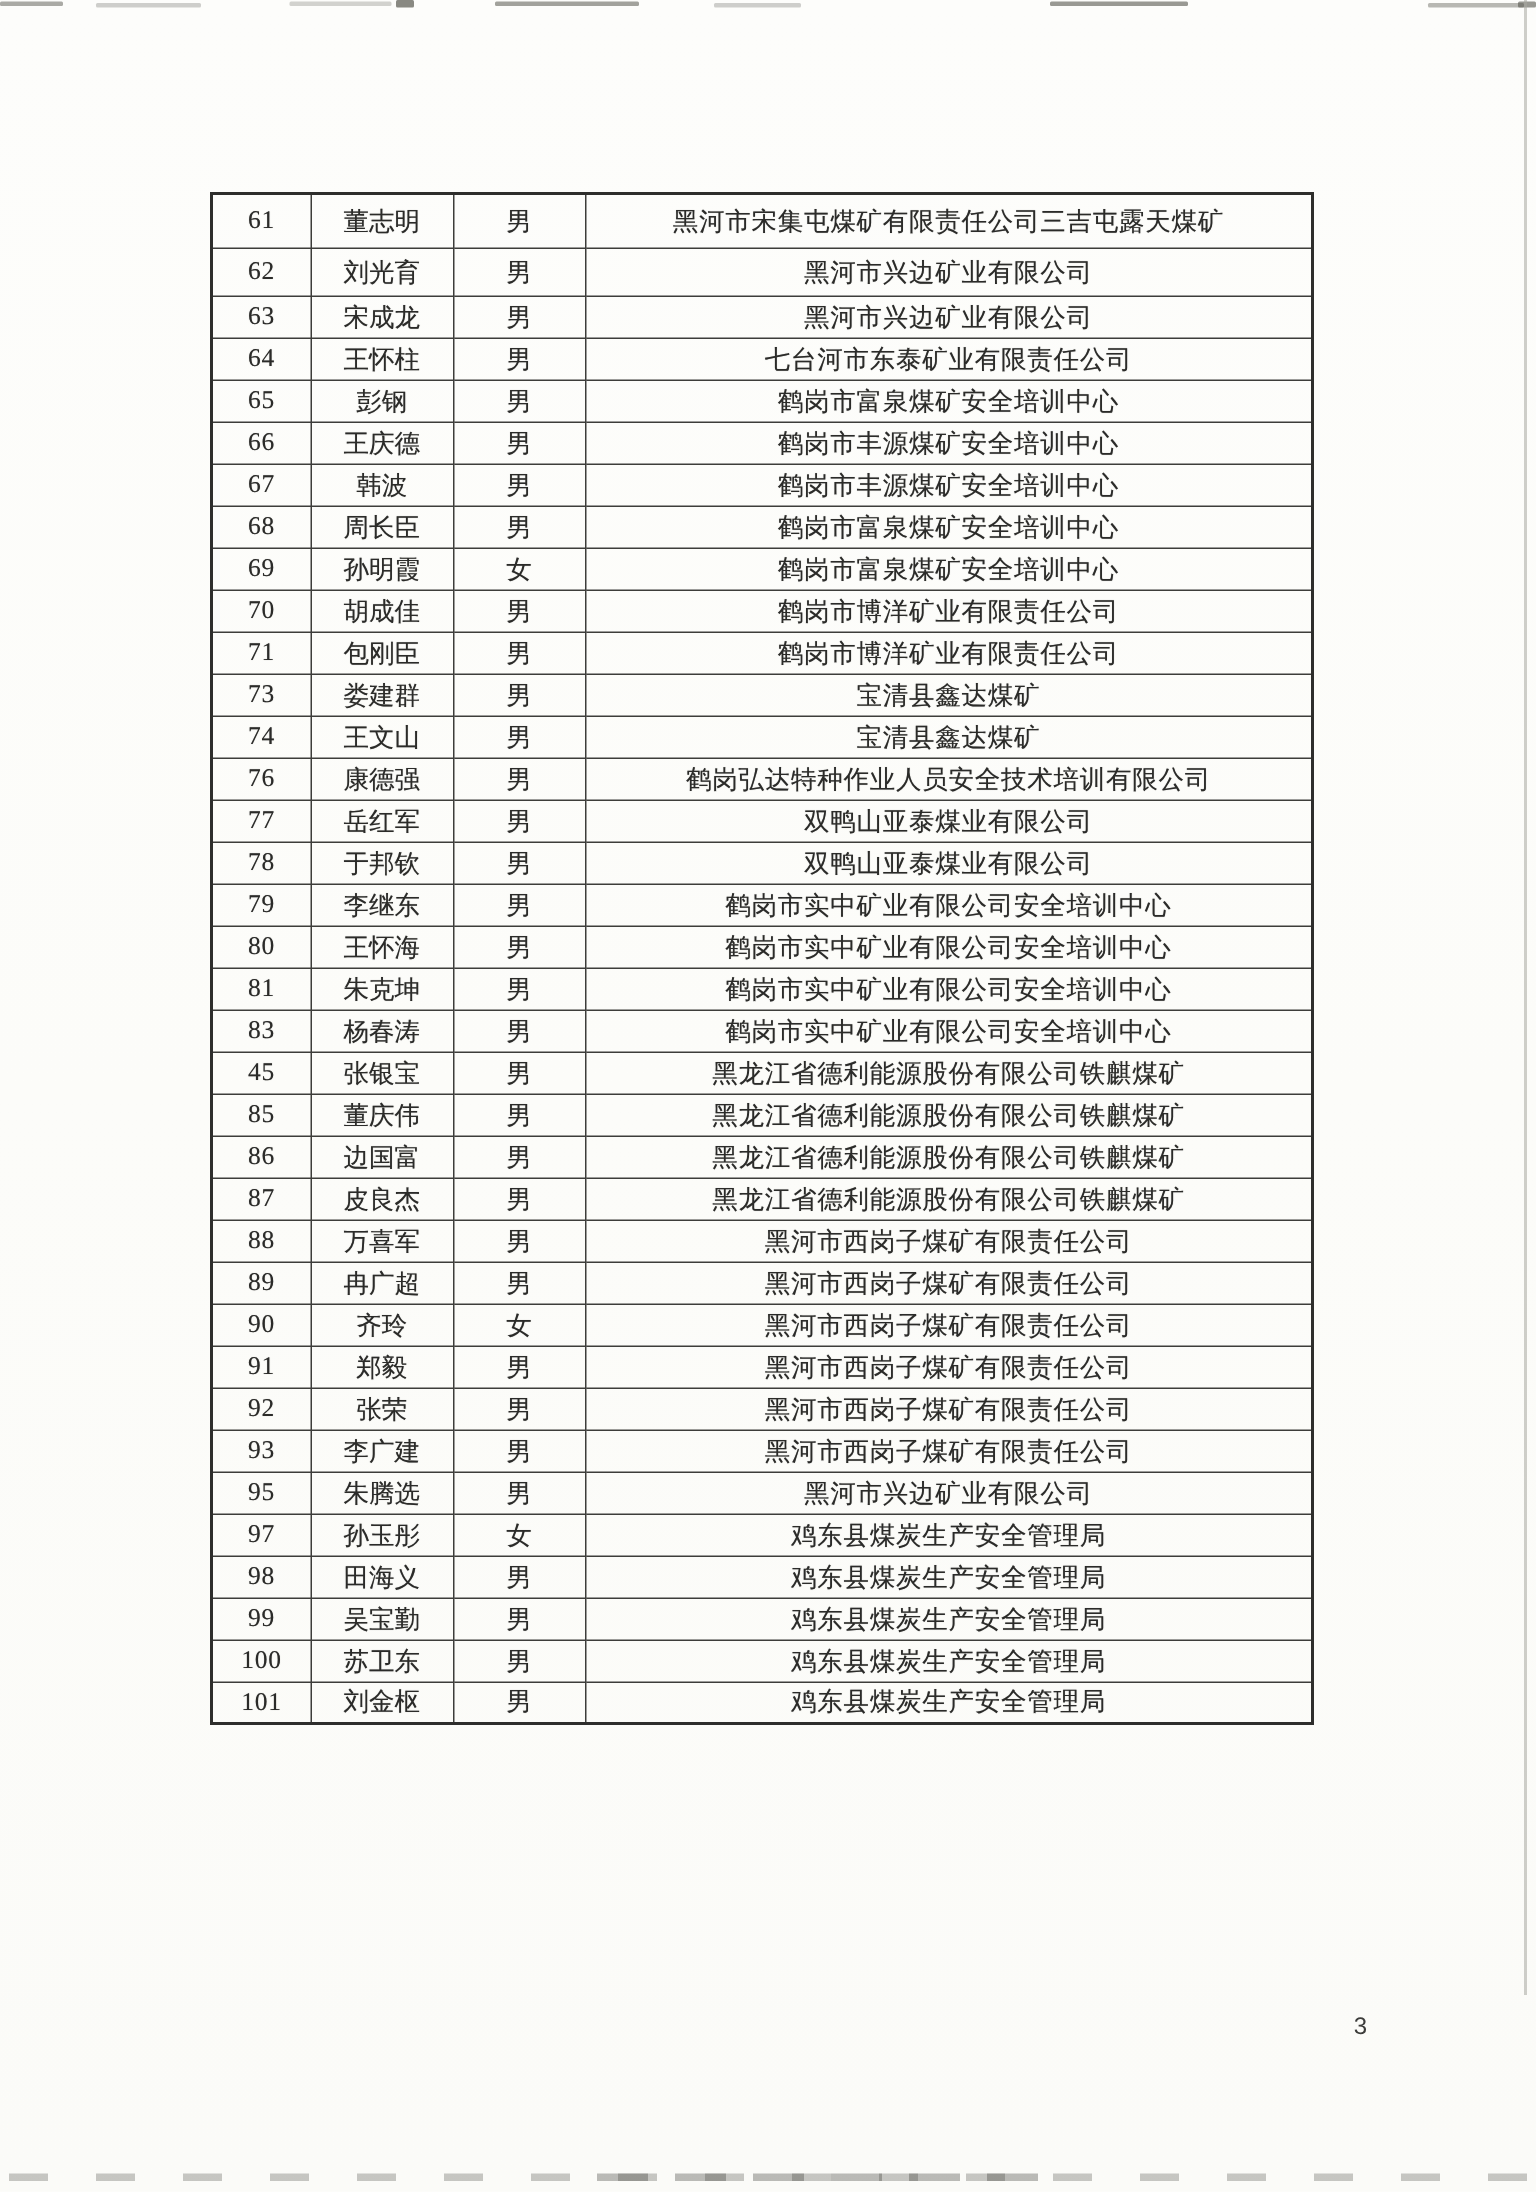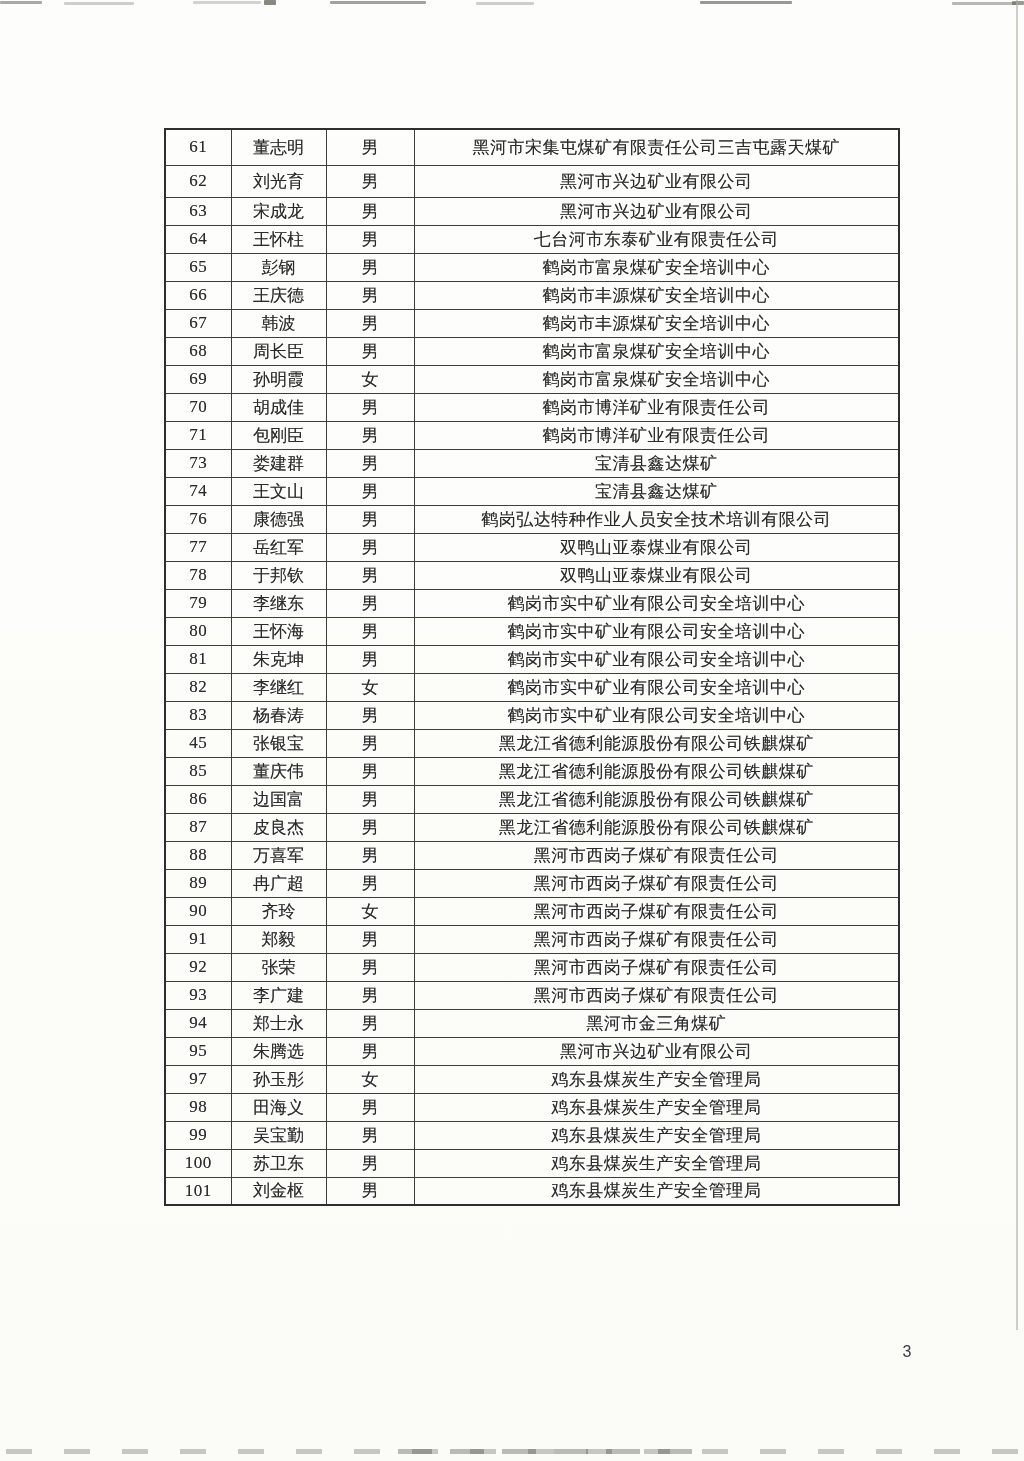--- a/index.html
+++ b/index.html
@@ -11,21 +11,21 @@
     overflow: hidden;
   }
   .page {
     position: absolute; inset: 0;
     background: linear-gradient(180deg, #fdfdfb 0%, #fcfcf9 50%, #fbfbf8 100%);
   }
 
   
   table.roster {
     position: absolute;
-    left: 164px; top: 128px;
+    left: 140px; top: 128px;
     width: 734px;
     border-collapse: collapse;
     table-layout: fixed;
     border: 2px solid #2e2e2c;
   }
   table.roster col.c-no   { width: 66px; }
   table.roster col.c-name { width: 95px; }
   table.roster col.c-sex  { width: 88px; }
   table.roster col.c-org  { width: 485px; }
   table.roster td {
@@ -219,26 +219,20 @@
           <td class="col-sex">男</td>
           <td class="col-org">鹤岗市实中矿业有限公司安全培训中心</td>
         </tr>
         <tr>
           <td class="col-no">81</td>
           <td class="col-name">朱克坤</td>
           <td class="col-sex">男</td>
           <td class="col-org">鹤岗市实中矿业有限公司安全培训中心</td>
         </tr>
         <tr>
-          <td class="col-no">82</td>
-          <td class="col-name">李继红</td>
-          <td class="col-sex">女</td>
-          <td class="col-org">鹤岗市实中矿业有限公司安全培训中心</td>
-        </tr>
-        <tr>
           <td class="col-no">83</td>
           <td class="col-name">杨春涛</td>
           <td class="col-sex">男</td>
           <td class="col-org">鹤岗市实中矿业有限公司安全培训中心</td>
         </tr>
         <tr>
           <td class="col-no">45</td>
           <td class="col-name">张银宝</td>
           <td class="col-sex">男</td>
           <td class="col-org">黑龙江省德利能源股份有限公司铁麒煤矿</td>
@@ -291,26 +285,20 @@
           <td class="col-sex">男</td>
           <td class="col-org">黑河市西岗子煤矿有限责任公司</td>
         </tr>
         <tr>
           <td class="col-no">93</td>
           <td class="col-name">李广建</td>
           <td class="col-sex">男</td>
           <td class="col-org">黑河市西岗子煤矿有限责任公司</td>
         </tr>
         <tr>
-          <td class="col-no">94</td>
-          <td class="col-name">郑士永</td>
-          <td class="col-sex">男</td>
-          <td class="col-org">黑河市金三角煤矿</td>
-        </tr>
-        <tr>
           <td class="col-no">95</td>
           <td class="col-name">朱腾选</td>
           <td class="col-sex">男</td>
           <td class="col-org">黑河市兴边矿业有限公司</td>
         </tr>
         <tr>
           <td class="col-no">97</td>
           <td class="col-name">孙玉彤</td>
           <td class="col-sex">女</td>
           <td class="col-org">鸡东县煤炭生产安全管理局</td>

